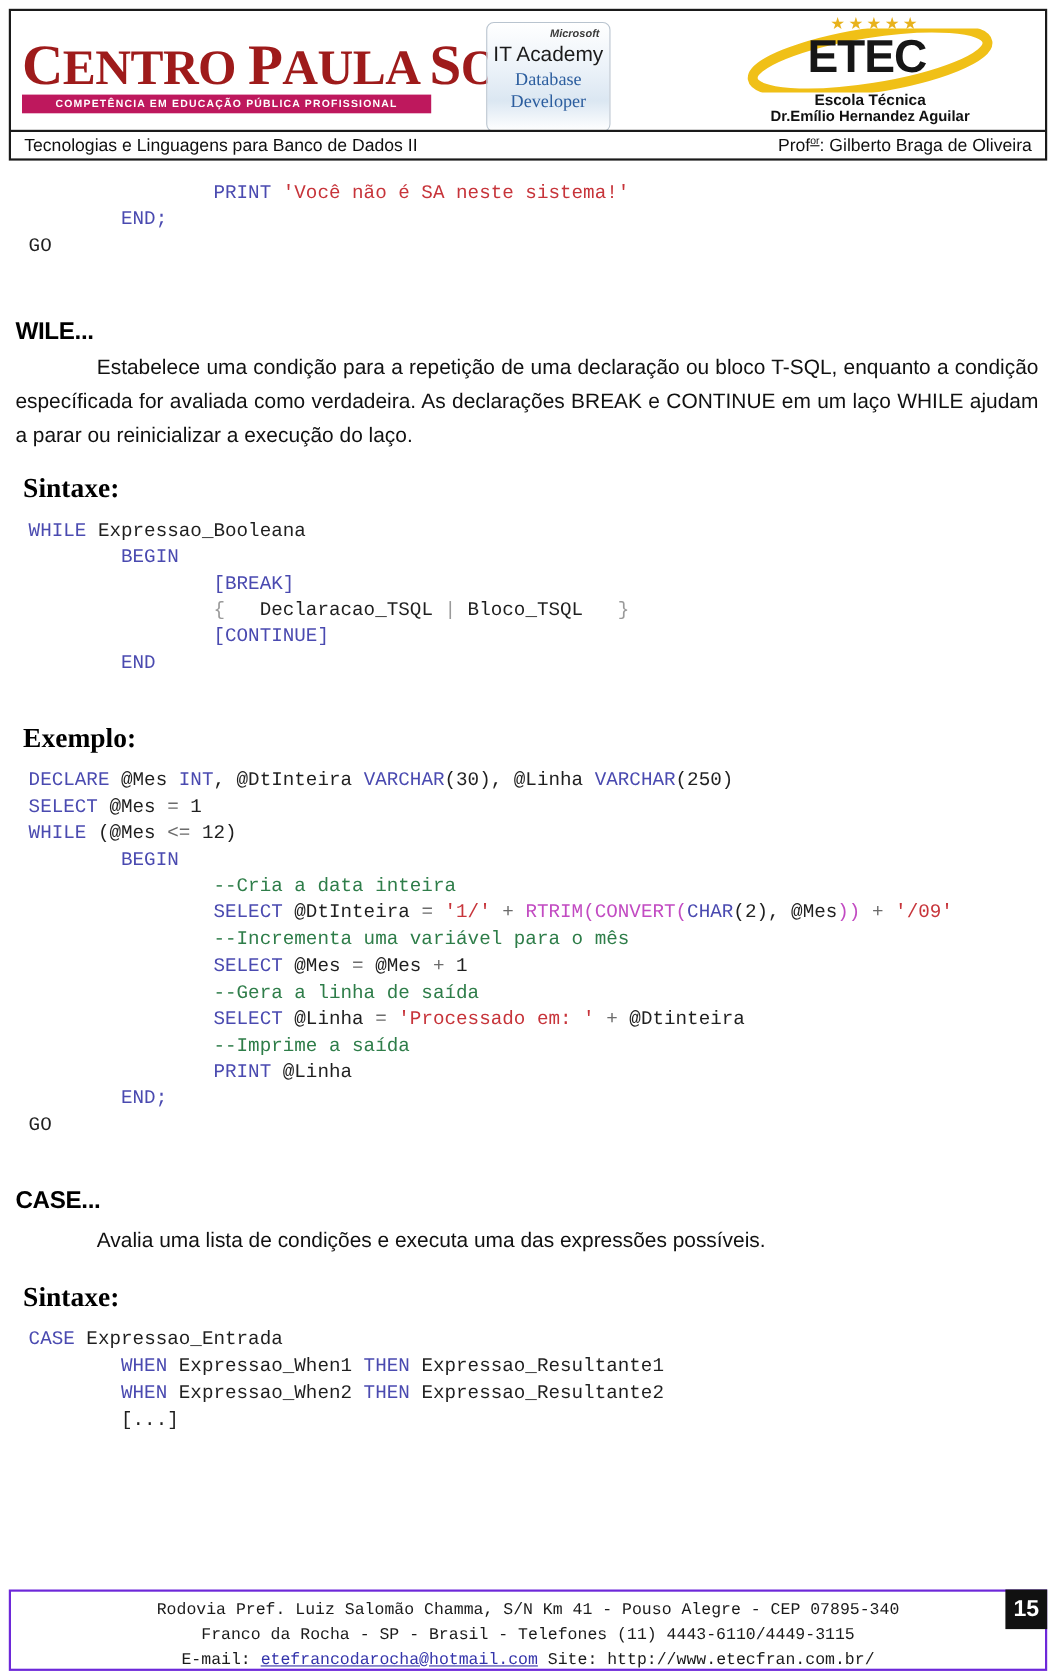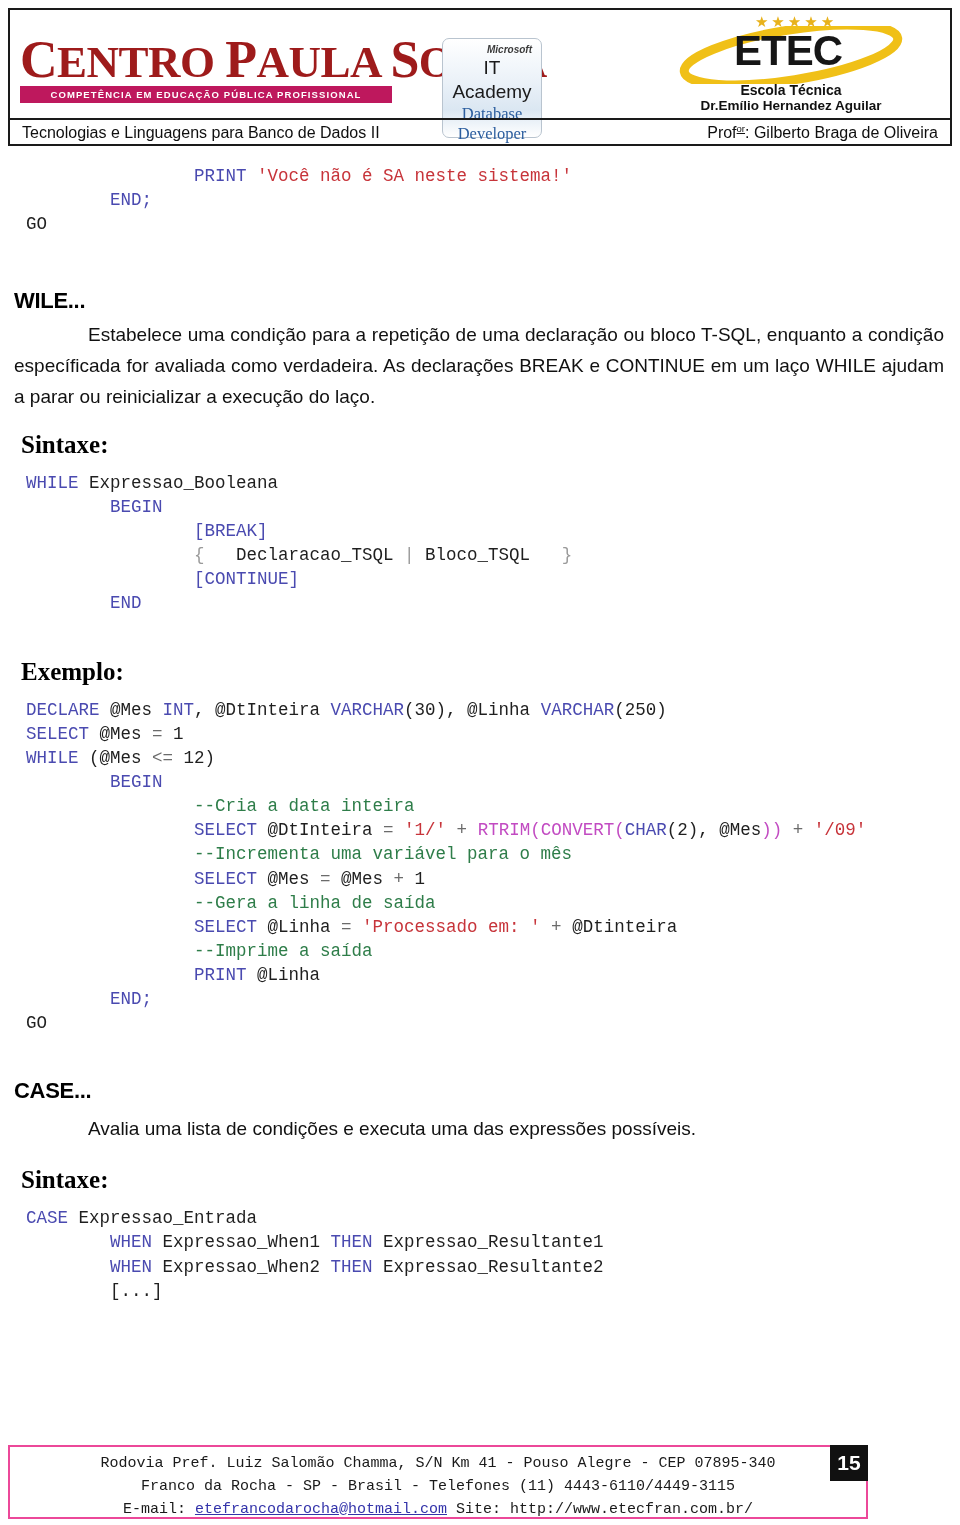--- a/index.html
+++ b/index.html
@@ -62,22 +62,22 @@
     letter-spacing: 1.1px;
     text-align: center;
     padding: 3px 0 3px 0;
     white-space: nowrap;
   }
 
   
   .msita {
     position: absolute;
     left: 432px;
-    top: 28px;
-    width: 100px;
+    top: 10px;
+    width: 113px;
     height: 100px;
     border: 1px solid #b9c4cf;
     border-radius: 7px;
     background: linear-gradient(180deg, #ffffff 0%, #eaf1f8 45%, #dbe7f2 72%, #ffffff 100%);
     box-sizing: border-box;
     text-align: center;
     padding-top: 5px;
   }
   .msita .ms-brand {
     font-family: "Liberation Sans", sans-serif;
@@ -256,23 +256,23 @@
   .sp-10 { height: 10px; }
   .sp-18 { height: 18px; }
   .sp-22 { height: 22px; }
   .sp-30 { height: 30px; }
 
   
   .footer {
     position: absolute;
     left: 8px;
     bottom: 6px;
-    width: 860px;
+    width: 944px;
     height: 74px;
-    border: 2px solid #ec4899;
+    border: 2px solid #6d28d9;
     box-sizing: border-box;
     background: #ffffff;
   }
   .footer-lines {
     font-family: "Liberation Mono", "DejaVu Sans Mono", monospace;
     font-size: 15px;
     line-height: 1.52;
     text-align: center;
     color: #1a1a1a;
     padding-top: 6px;

